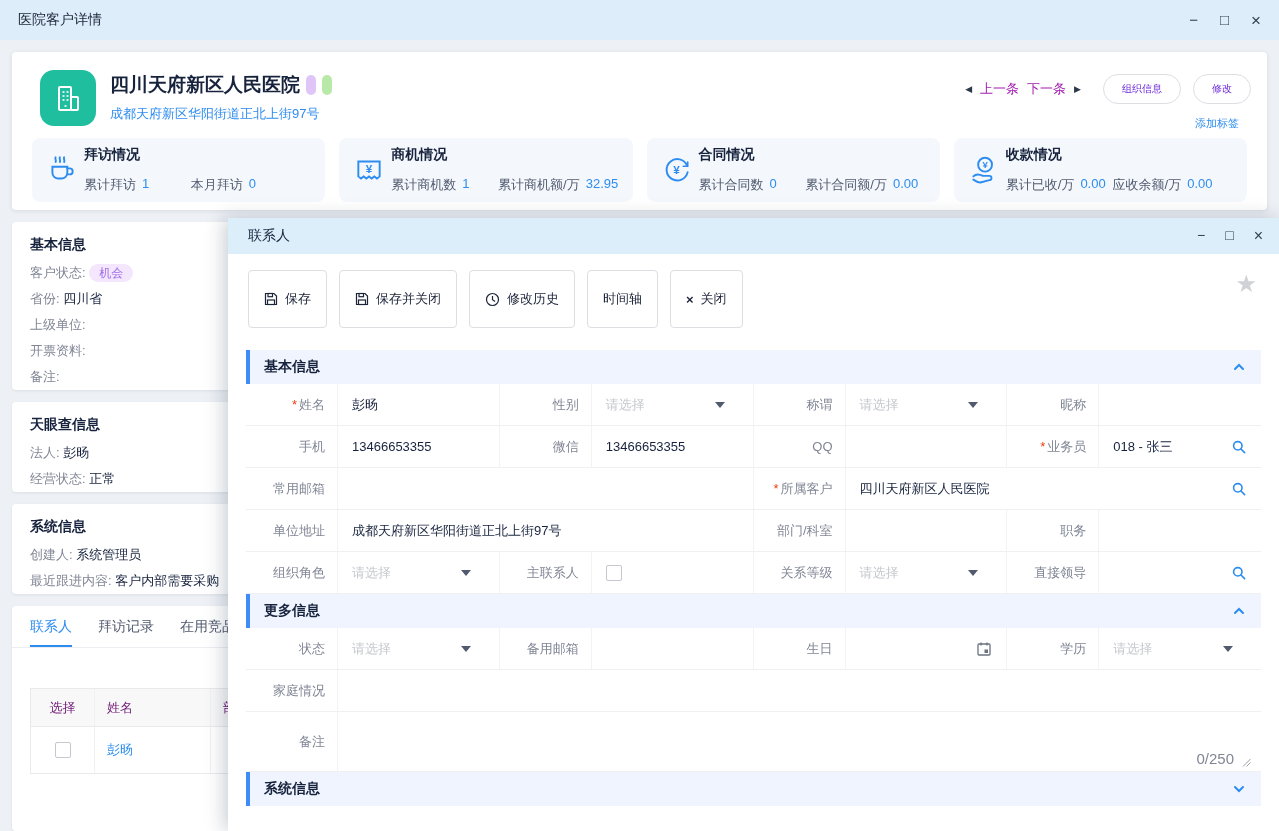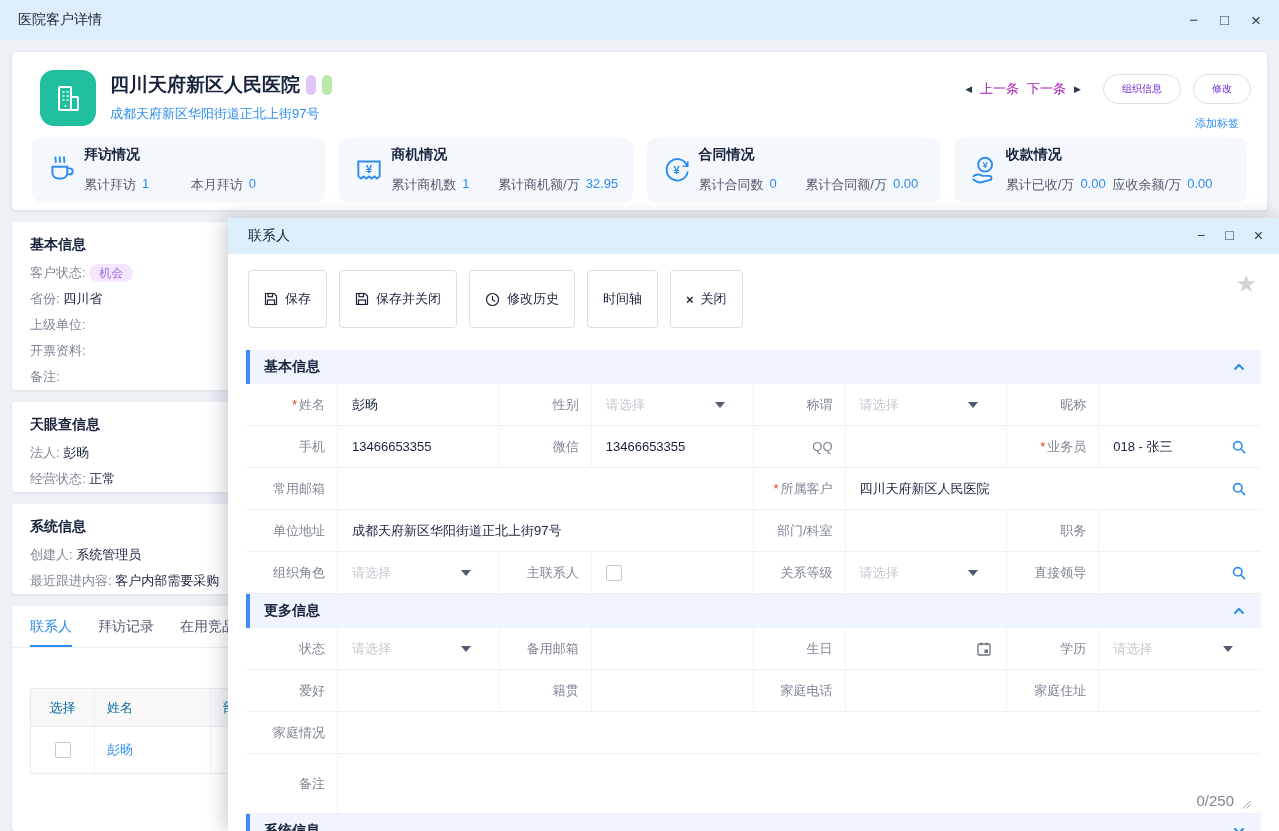--- a/index.html
+++ b/index.html
@@ -51,21 +51,21 @@
   .badge-status { background:#f3e6fd; color:#a16ee8; border-radius:10px; padding:2px 10px; font-size:12px; }
   .lcard.c1 { height:168px; }
   .lcard.c2 { height:90px; }
   .lcard.c3 { height:90px; }
   .lcard.c4 { flex:1; padding:0; }
   .tabs { display:flex; gap:26px; padding:0 18px; height:42px; align-items:center; border-bottom:1px solid #eceef2; font-size:14px; }
   .tab { color:#515a6e; cursor:pointer; height:100%; display:flex; align-items:center; position:relative; }
   .tab.active { color:#2d8cf0; }
   .tab.active::after { content:""; position:absolute; left:0; right:0; bottom:0; height:2px; background:#2d8cf0; }
   .mini-table { margin:40px 12px 0 18px; border:1px solid #e8eaec; font-size:13px; }
-  .mt-head { display:flex; background:#f8f8f9; border-bottom:1px solid #e8eaec; height:38px; align-items:center; color:#0369a1; }
+  .mt-head { display:flex; background:#f8f8f9; border-bottom:1px solid #e8eaec; height:38px; align-items:center; color:#701a75; }
   .mt-row { display:flex; height:46px; align-items:center; background:#fff; }
   .mt-c1 { width:64px; flex:0 0 64px; text-align:center; border-right:1px solid #f0f1f3; height:100%; display:flex; align-items:center; justify-content:center; }
   .mt-c2 { width:116px; flex:0 0 116px; padding-left:12px; border-right:1px solid #f0f1f3; height:100%; display:flex; align-items:center; }
   .mt-c3 { flex:1; padding-left:12px; height:100%; display:flex; align-items:center; white-space:nowrap; }
   .cbx { width:16px; height:16px; border:1px solid #c5c8ce; border-radius:2px; background:#fff; cursor:pointer; }
   .link-blue { color:#2d8cf0; cursor:pointer; }
 
   
   .modal { position:absolute; left:228px; top:218px; right:0; bottom:0; background:#fff; box-shadow:-4px 0 18px rgba(15,35,61,.22); overflow:hidden; }
   .m-titlebar { height:36px; background:#dceefa; display:flex; align-items:center; padding:0 16px 0 20px; }
@@ -509,38 +509,20 @@
       </div>
       <div class="fcell">
         <span class="flabel">学历</span>
         <span class="fvalue">
             <span class="ph">请选择</span>
             <span class="caret"></span>
           </span>
       </div>
     </div>
 
-    <div class="frow">
-      <div class="fcell">
-        <span class="flabel">爱好</span>
-        <span class="fvalue"></span>
-      </div>
-      <div class="fcell">
-        <span class="flabel">籍贯</span>
-        <span class="fvalue"></span>
-      </div>
-      <div class="fcell">
-        <span class="flabel">家庭电话</span>
-        <span class="fvalue"></span>
-      </div>
-      <div class="fcell">
-        <span class="flabel">家庭住址</span>
-        <span class="fvalue"></span>
-      </div>
-    </div>
 
     <div class="frow">
       <div class="fcell sp4">
         <span class="flabel">家庭情况</span>
         <span class="fvalue"></span>
       </div>
     </div>
 
     <div class="frow tall">
       <div class="fcell sp4">

